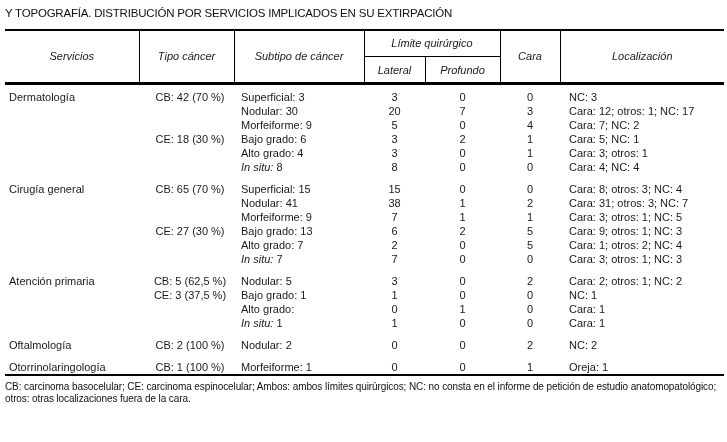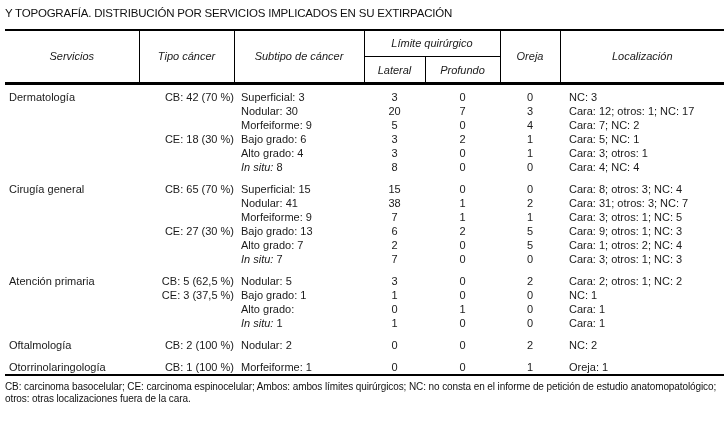--- a/index.html
+++ b/index.html
@@ -47,21 +47,21 @@
 
   tbody td {
     font-size: 11px;
     height: 14px;
     line-height: 14px;
     vertical-align: bottom;
     white-space: nowrap;
     padding: 0;
   }
   td.c-serv { text-align: left; padding-left: 4px; }
-  td.c-tipo { text-align: right; padding-left: 7px; }
+  td.c-tipo { text-align: center; padding-left: 7px; }
   td.c-sub  { text-align: left; padding-left: 7px; }
   td.c-num  { text-align: center; }
   td.c-loc  { text-align: left; padding-left: 9px; }
   tr.first td { padding-top: 5px; }
   tr.group-start:not(.first) td { padding-top: 8px; }
   tbody tr:last-child td { }
   tbody i { font-style: italic; }
 
   
   .footnote {
@@ -91,21 +91,21 @@
         <col class="c5">
         <col class="c6">
         <col class="c7">
     </colgroup>
     <thead>
       <tr>
         <th rowspan="2" class="vr hb">Servicios</th>
         <th rowspan="2" class="vr hb">Tipo cáncer</th>
         <th rowspan="2" class="vr hb">Subtipo de cáncer</th>
         <th colspan="2" class="vr limite">Límite quirúrgico</th>
-        <th rowspan="2" class="vr hb">Oreja</th>
+        <th rowspan="2" class="vr hb">Cara</th>
         <th rowspan="2" class="hb">Localización</th>
       </tr>
       <tr>
         <th class="vr hb">Lateral</th>
         <th class="vr hb">Profundo</th>
       </tr>
     </thead>
     <tbody>
         <tr class="group-start first">
           <td class="c-serv">Dermatología</td>

